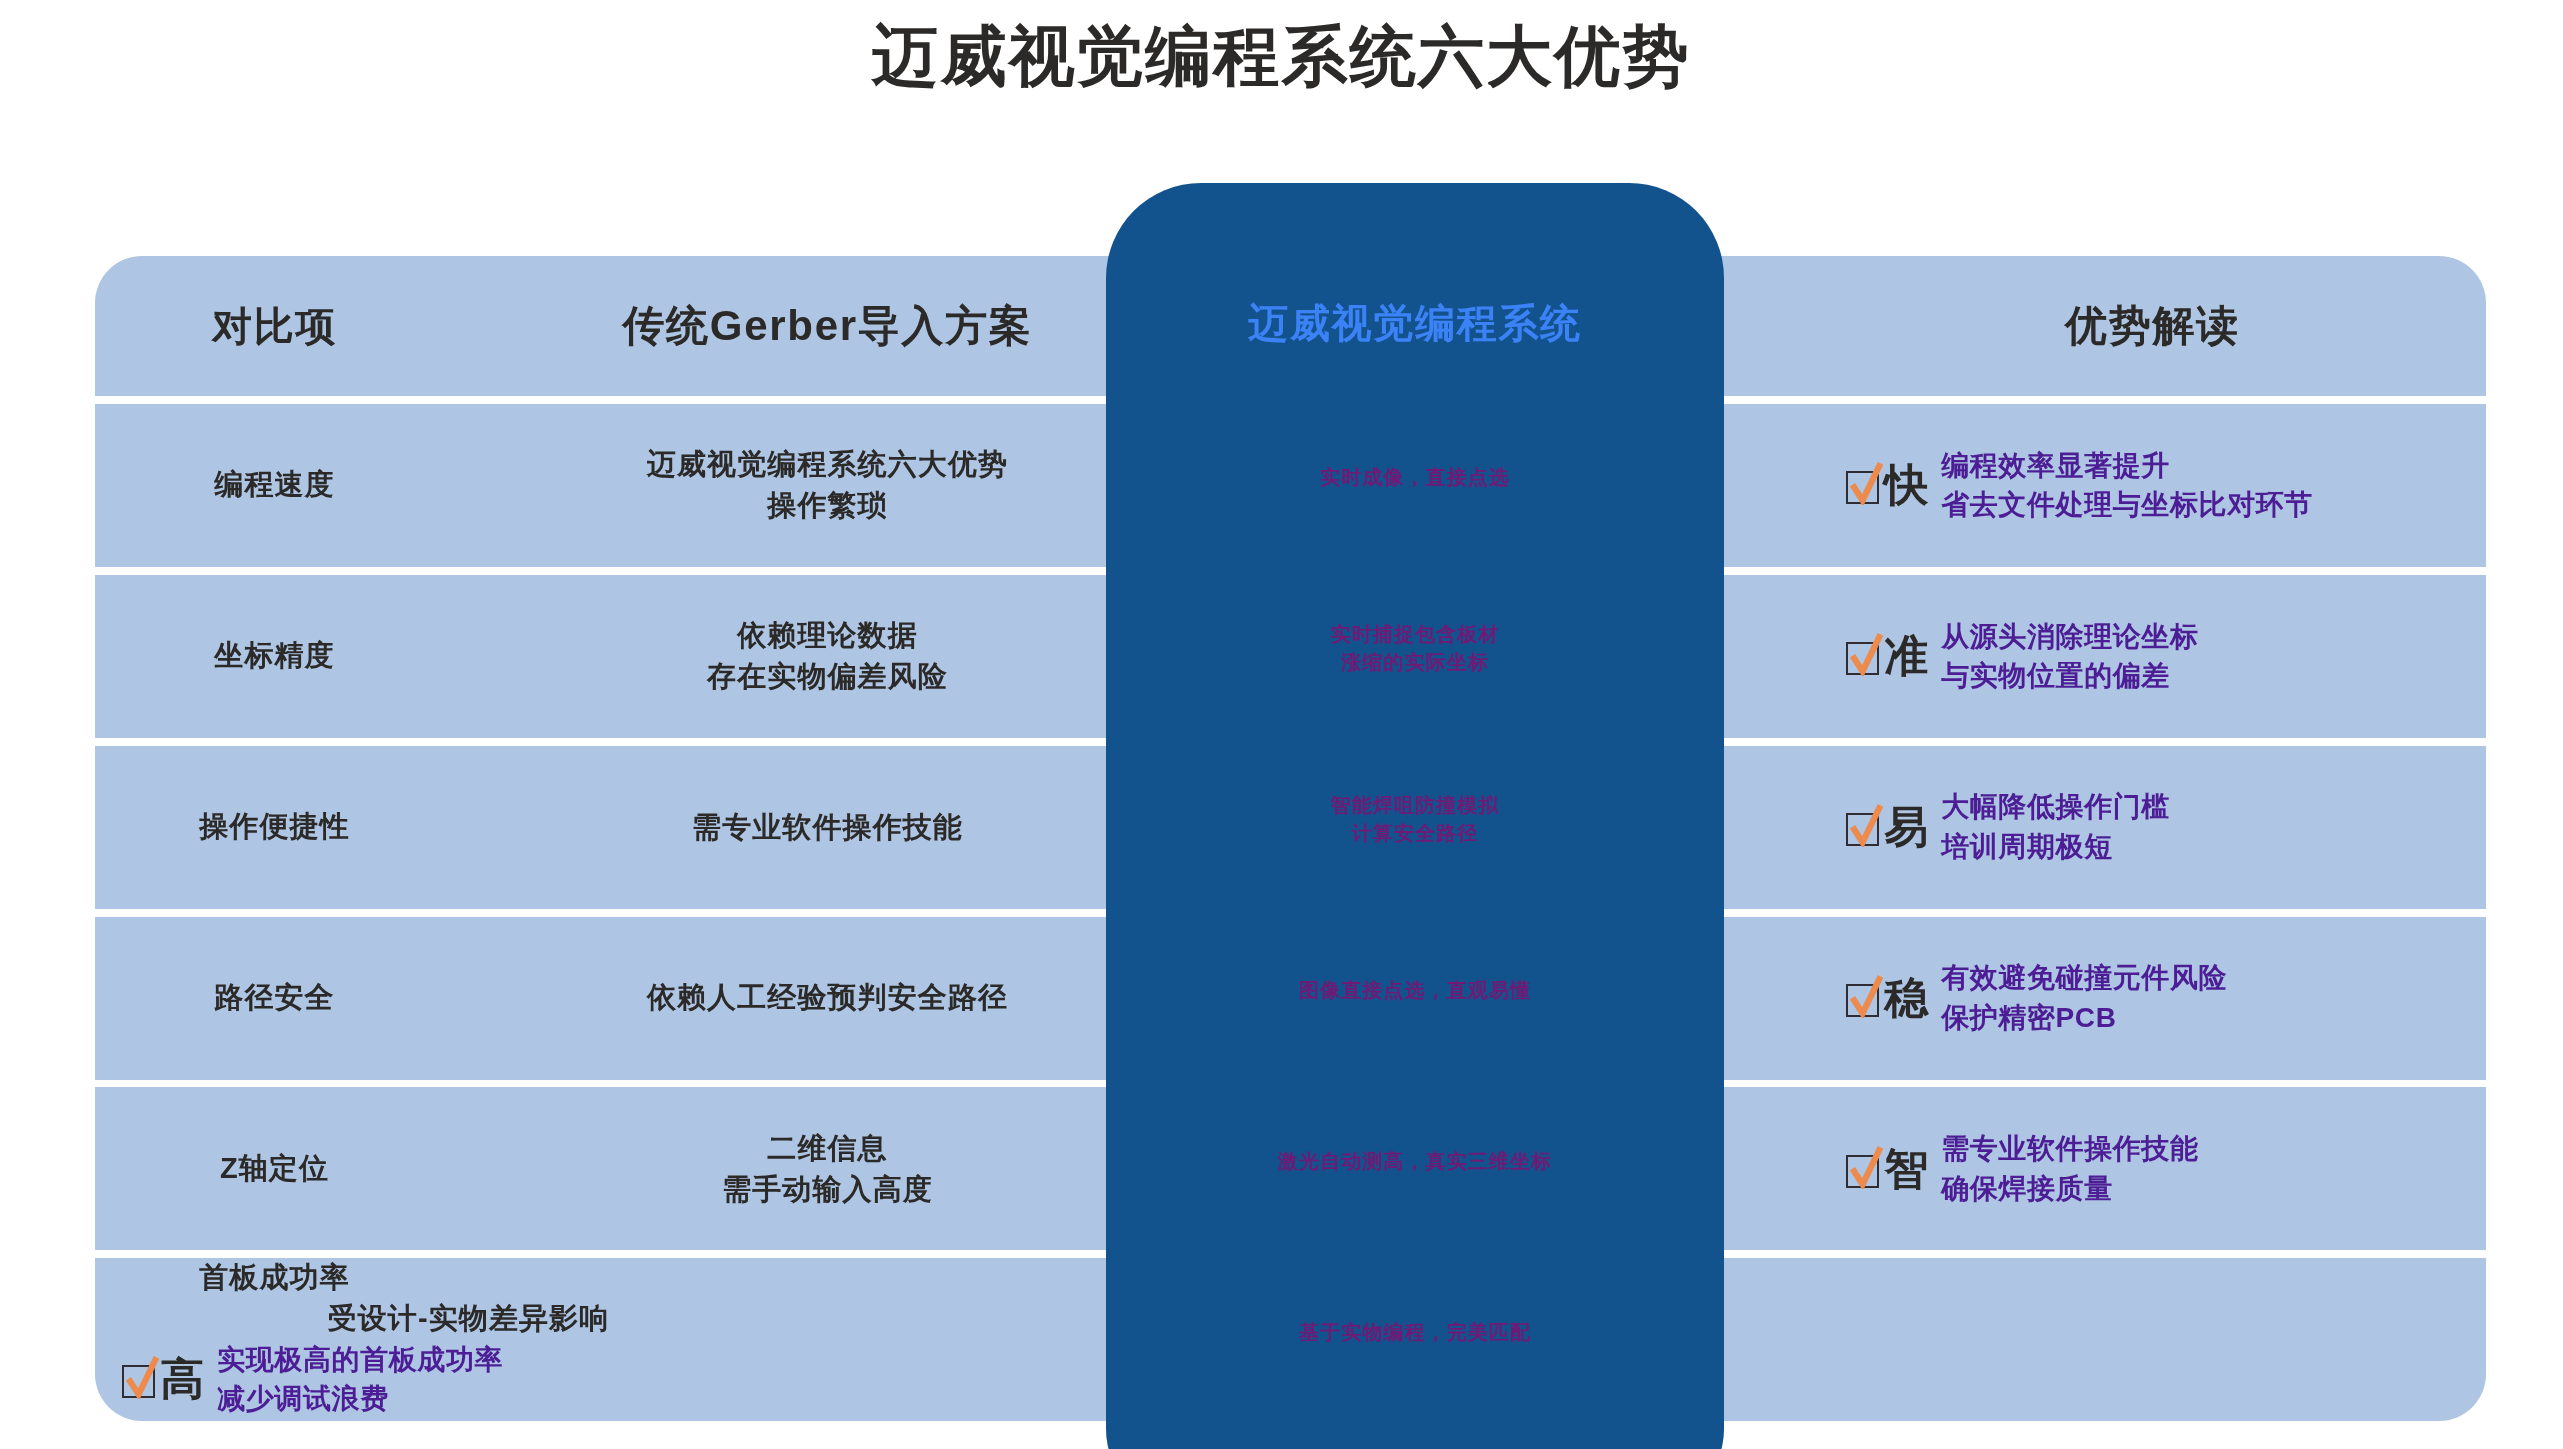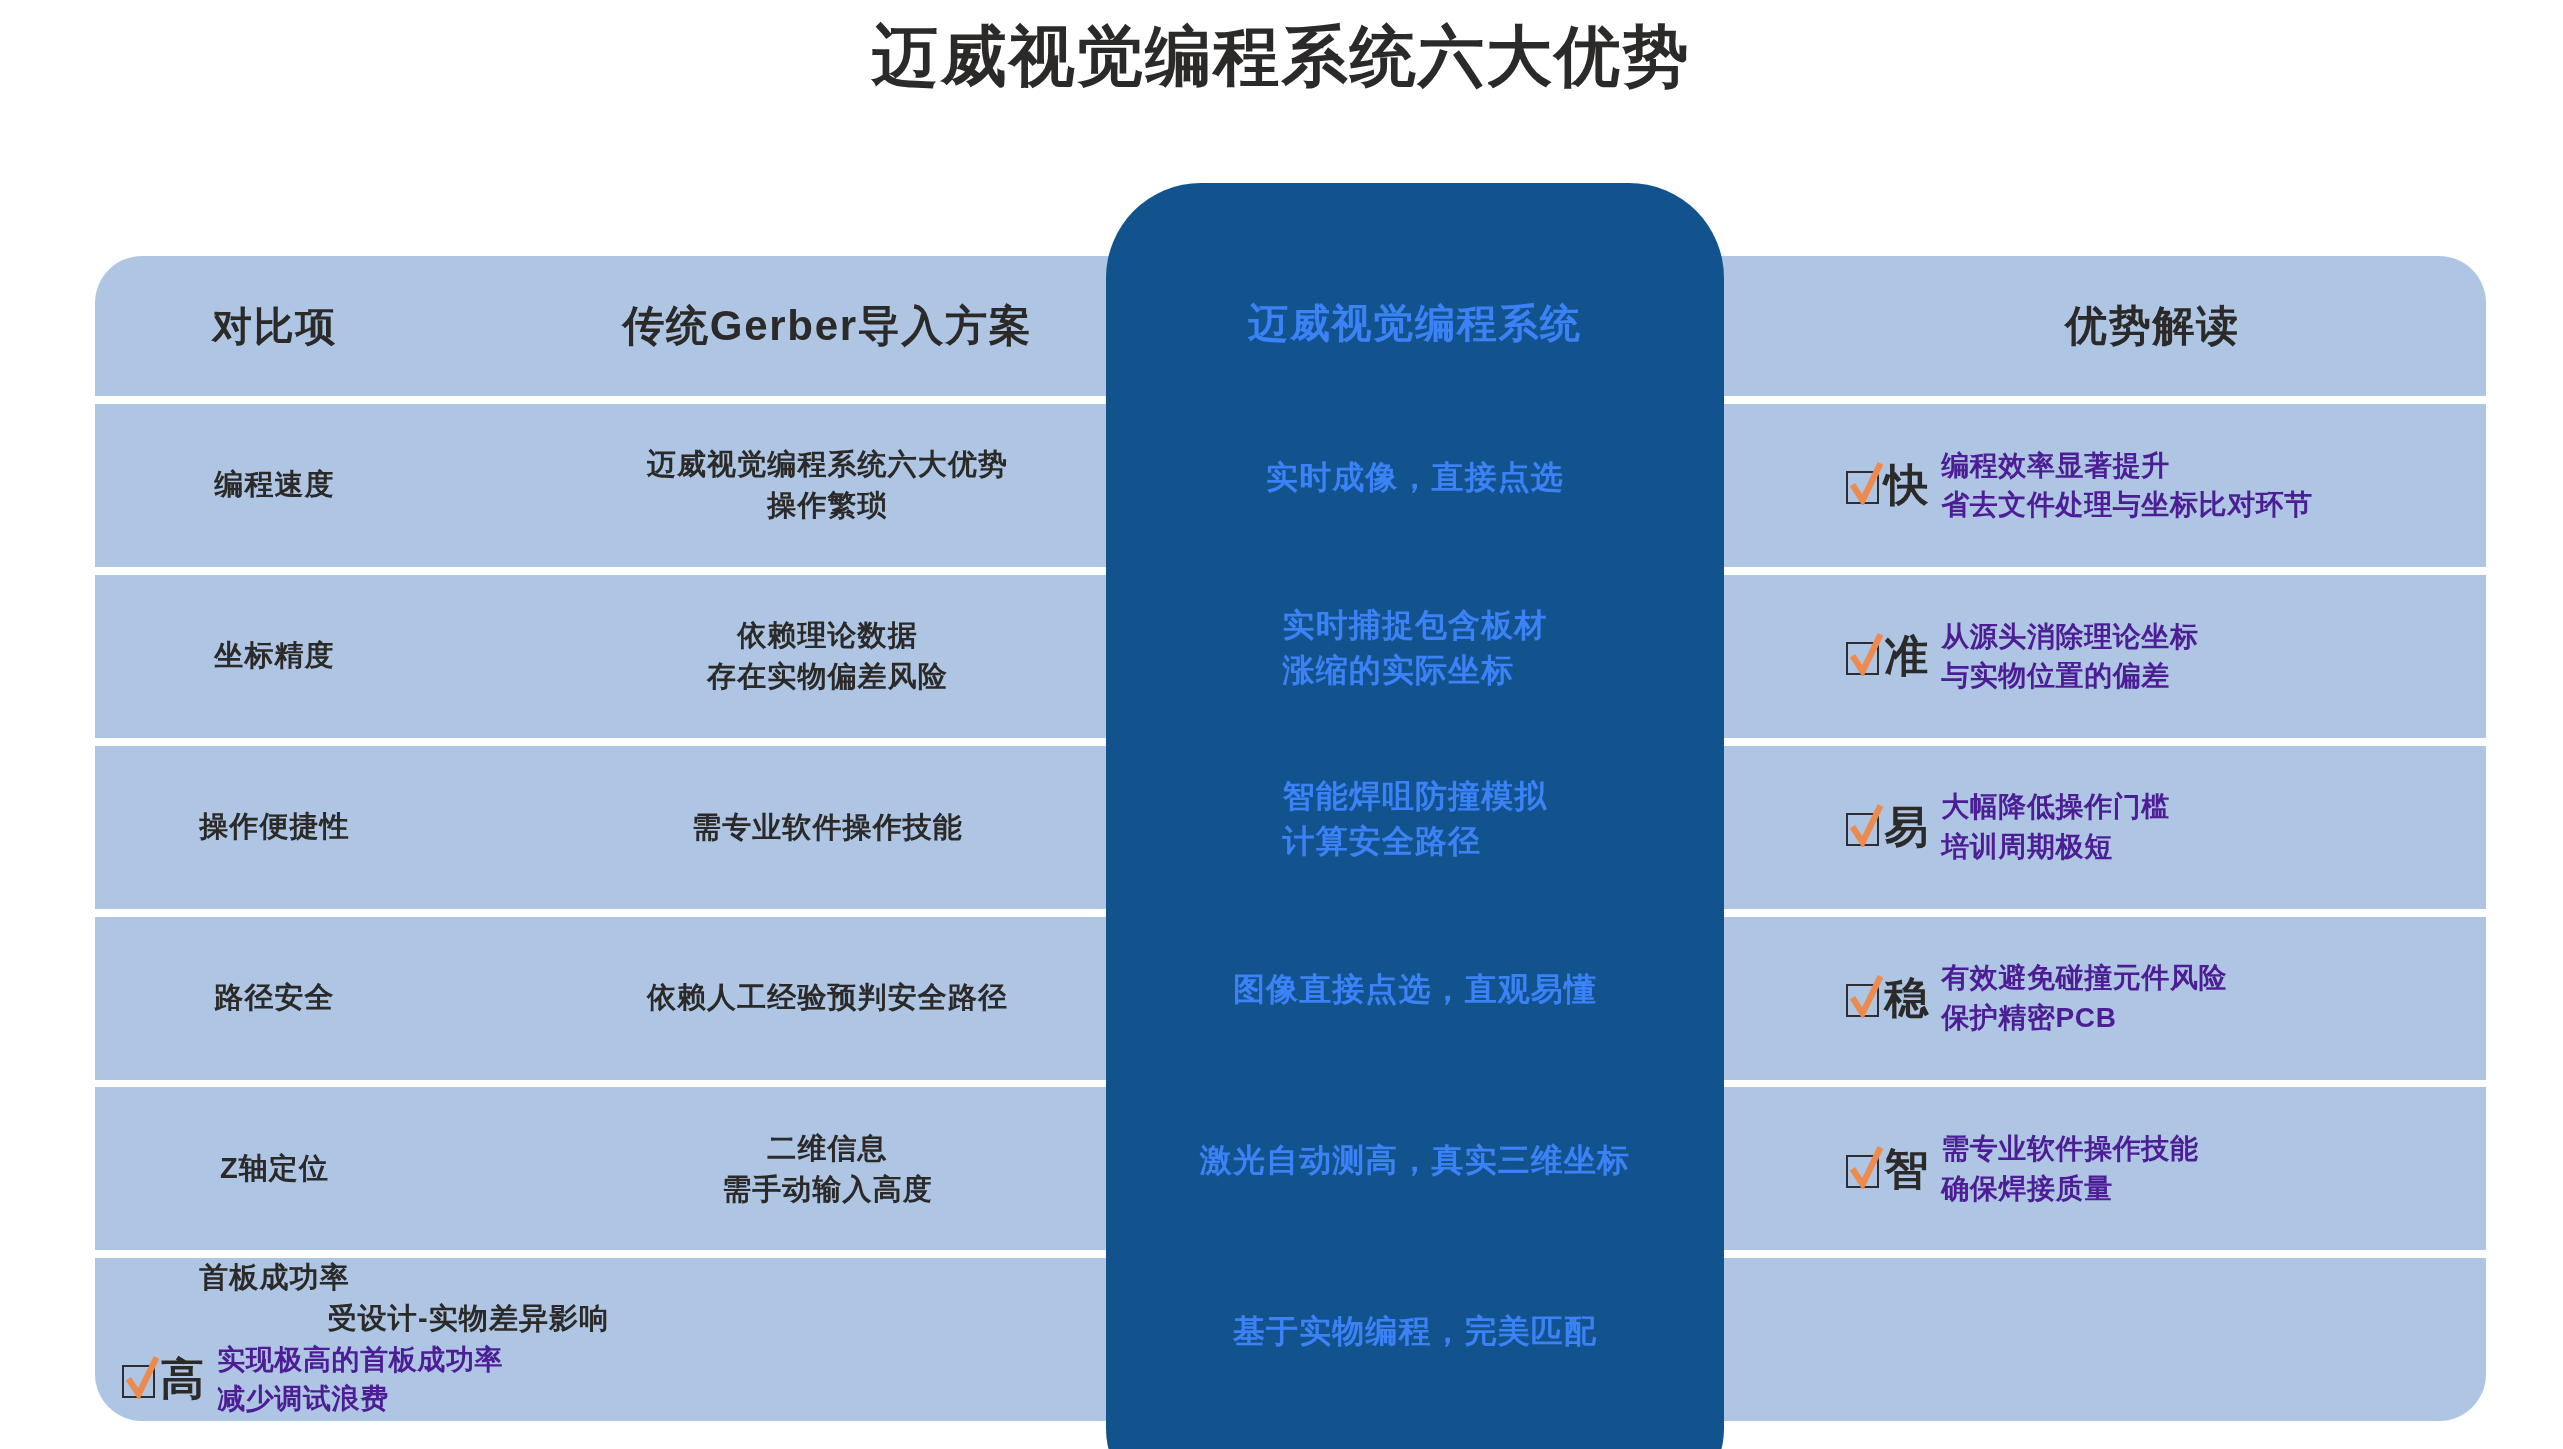--- a/index.html
+++ b/index.html
@@ -110,24 +110,24 @@
     display:flex; align-items:center; justify-content:center;
     color:#3b82f6;
     font-size:40px; font-weight:700; letter-spacing:1.7px;
     white-space:nowrap;
     padding-top:67px;
   }
   .hl-body { flex:1; display:flex; flex-direction:column; gap:7.9px; padding-top:0px; }
   .hl-cell {
     height:163px;
     display:flex; align-items:center; justify-content:center;
-    color:#3b82f6;
-    font-size:32px; font-weight:700;
+    color:#701a75;
+    font-size:20px; font-weight:700;
     line-height:1.42; letter-spacing:1.1px;
-    text-align:left;
+    text-align:center;
     padding:0 18px;
   }
 
   
   .adv-wrap {
     display:flex;
     align-items:center;
     justify-content:flex-start;
     gap:12.4px;
     width:100%;

